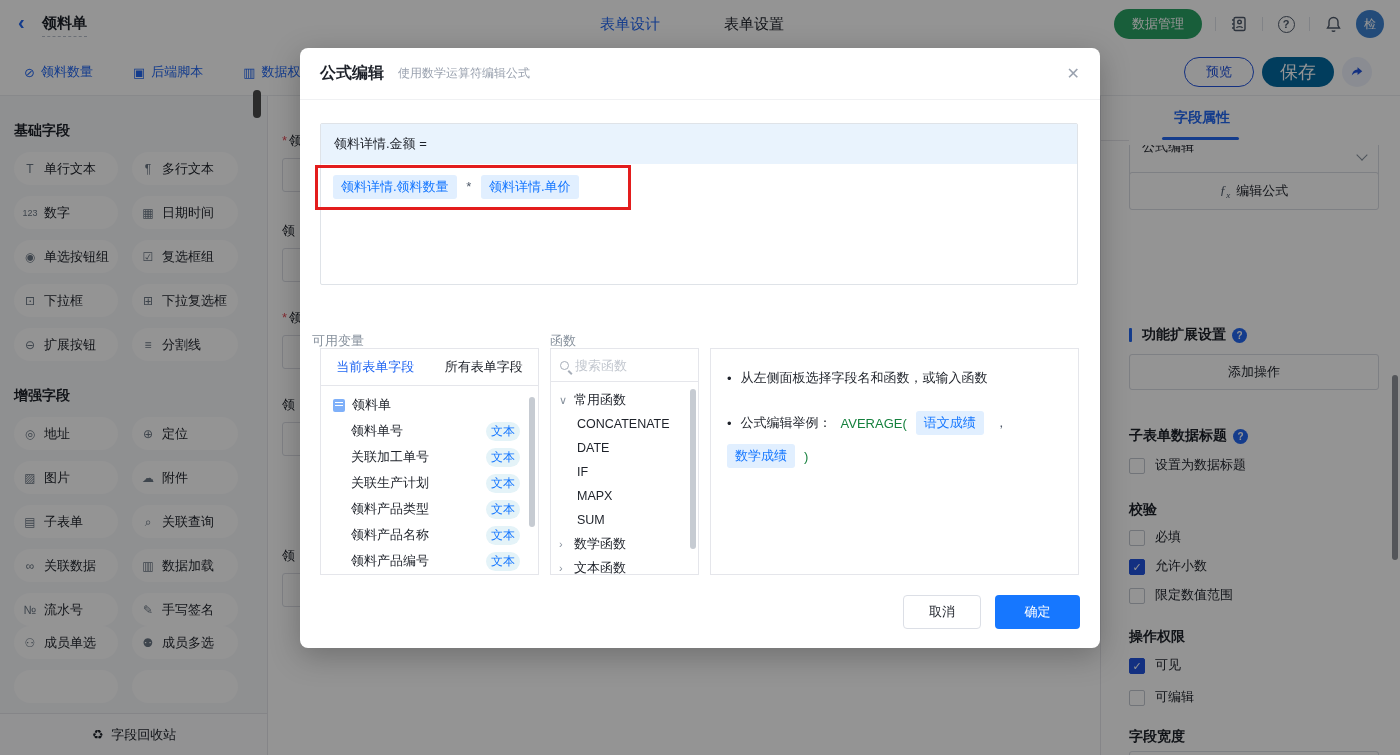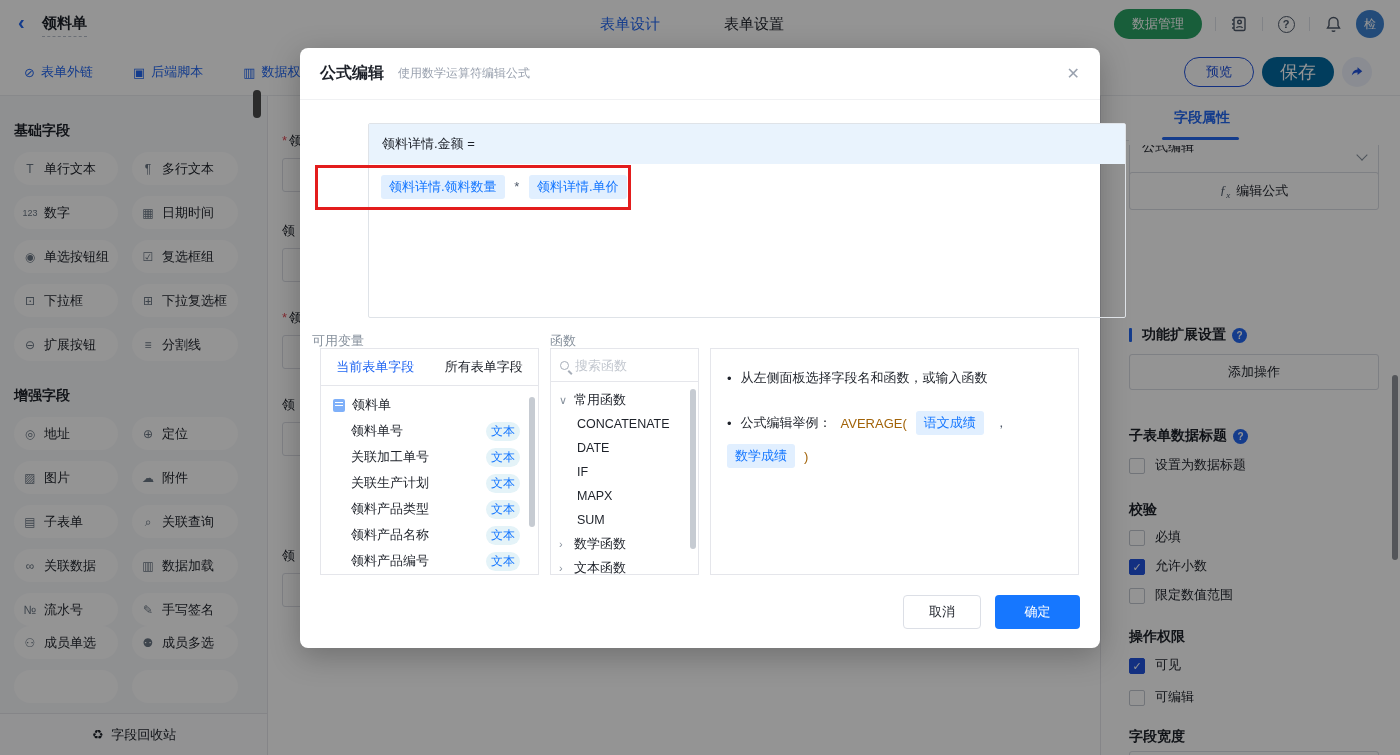--- a/index.html
+++ b/index.html
@@ -76,21 +76,21 @@
   .page-scroll { position:absolute; right:2px; top:375px; width:6px; height:185px; border-radius:3px; background:#8f9399; }
 
   
   .overlay { position:absolute; left:0; top:0; width:1400px; height:755px; background:rgba(0,0,0,0.42); z-index:10; }
   .modal { position:absolute; left:300px; top:48px; width:800px; height:600px; background:#fff; border-radius:8px; box-shadow:0 8px 30px rgba(0,0,0,0.25); z-index:20; }
   .m-hdr { position:absolute; left:0; top:0; width:800px; height:52px; border-bottom:1px solid #f0f1f3; display:flex; align-items:center; padding:0 20px; gap:14px; }
   .m-title { font-size:16px; font-weight:bold; }
   .m-sub { font-size:12px; color:#9aa2af; }
   .m-close { position:absolute; right:20px; top:16px; font-size:16px; color:#9aa2af; cursor:pointer; }
 
-  .f-box { position:absolute; left:20px; top:75px; width:758px; height:195px; border:1px solid #dfe3e8; border-radius:2px;margin-left:48px; }
+  .f-box { position:absolute; left:20px; top:75px; width:758px; height:162px; border:1px solid #dfe3e8; border-radius:2px; }
   .f-band { height:40px; background:#e9f3fd; display:flex; align-items:center; padding:0 13px; font-size:13px; color:#1d2129; }
   .f-body { padding:11px 12px; cursor:text; }
   .chip { display:inline-block; padding:3px 8px; background:#e1efff; border-radius:3px; color:#1677ff; font-size:13px; }
   .f-op { color:#4e5969; margin:0 6px; }
   .anno { position:absolute; left:15px; top:117px; width:316px; height:45px; border:3px solid #e31d1d; z-index:5; pointer-events:none; }
 
   .p-label { position:absolute; top:284px; font-size:13px; color:#86909c; }
   .vars { position:absolute; left:20px; top:300px; width:219px; height:227px; border:1px solid #e5e6eb; overflow:hidden; }
   .v-tabs { height:37px; display:flex; border-bottom:1px solid #e5e6eb; }
   .v-tab { flex:1; display:flex; align-items:center; justify-content:center; font-size:13px; cursor:pointer; }
@@ -109,21 +109,21 @@
   .fn-search input { border:none; outline:none; width:100px; font-size:13px; color:#1d2129; font-family:inherit; }
   .fn-search input::placeholder { color:#c2c7cf; }
   .fn-group { height:24px; display:flex; align-items:center; gap:5px; padding-left:8px; font-size:13px; cursor:pointer; }
   .fn-group .chev { color:#86909c; font-size:11px; width:10px; }
   .fn-item { height:24px; display:flex; align-items:center; padding-left:26px; font-size:12.5px; cursor:pointer; }
   .fn-scroll { position:absolute; right:2px; top:40px; width:6px; height:160px; border-radius:3px; background:#c6cbd2; }
 
   .tips { position:absolute; left:410px; top:300px; width:369px; height:227px; border:1px solid #e5e6eb; padding:20px 16px; }
   .tip-line { display:flex; gap:9px; font-size:13px; color:#1d2129; margin-bottom:24px; align-items:center; flex-wrap:wrap; }
   .tip-line .dot { color:#1d2129; }
-  .tip-fn { color:#a16207; }
+  .tip-fn { color:#15803d; }
   .tip-comma { color:#4e5969; margin:0 2px; }
 
   .m-cancel { position:absolute; left:603px; top:547px; width:78px; height:34px; background:#fff; border:1px solid #dcdfe6; border-radius:4px; font-size:13px; color:#1d2129; cursor:pointer; }
   .m-ok { position:absolute; left:695px; top:547px; width:85px; height:34px; background:#1677ff; border:none; border-radius:4px; font-size:13px; color:#fff; cursor:pointer; }
 </style>
 </head>
 <body>
 
 <div class="page">
 
@@ -157,21 +157,21 @@
         </svg>
       </span>
       <span class="avatar">检</span>
     </div>
   </div>
 
   <div class="tb">
     <div class="tb-links">
       <span class="tb-link">
         <span class="ic">⊘</span>
-        <span>表单外链</span>
+        <span>领料数量</span>
       </span>
       <span class="tb-link">
         <span class="ic">▣</span>
         <span>后端脚本</span>
       </span>
       <span class="tb-link">
         <span class="ic">▥</span>
         <span>数据权限</span>
       </span>
     </div>

